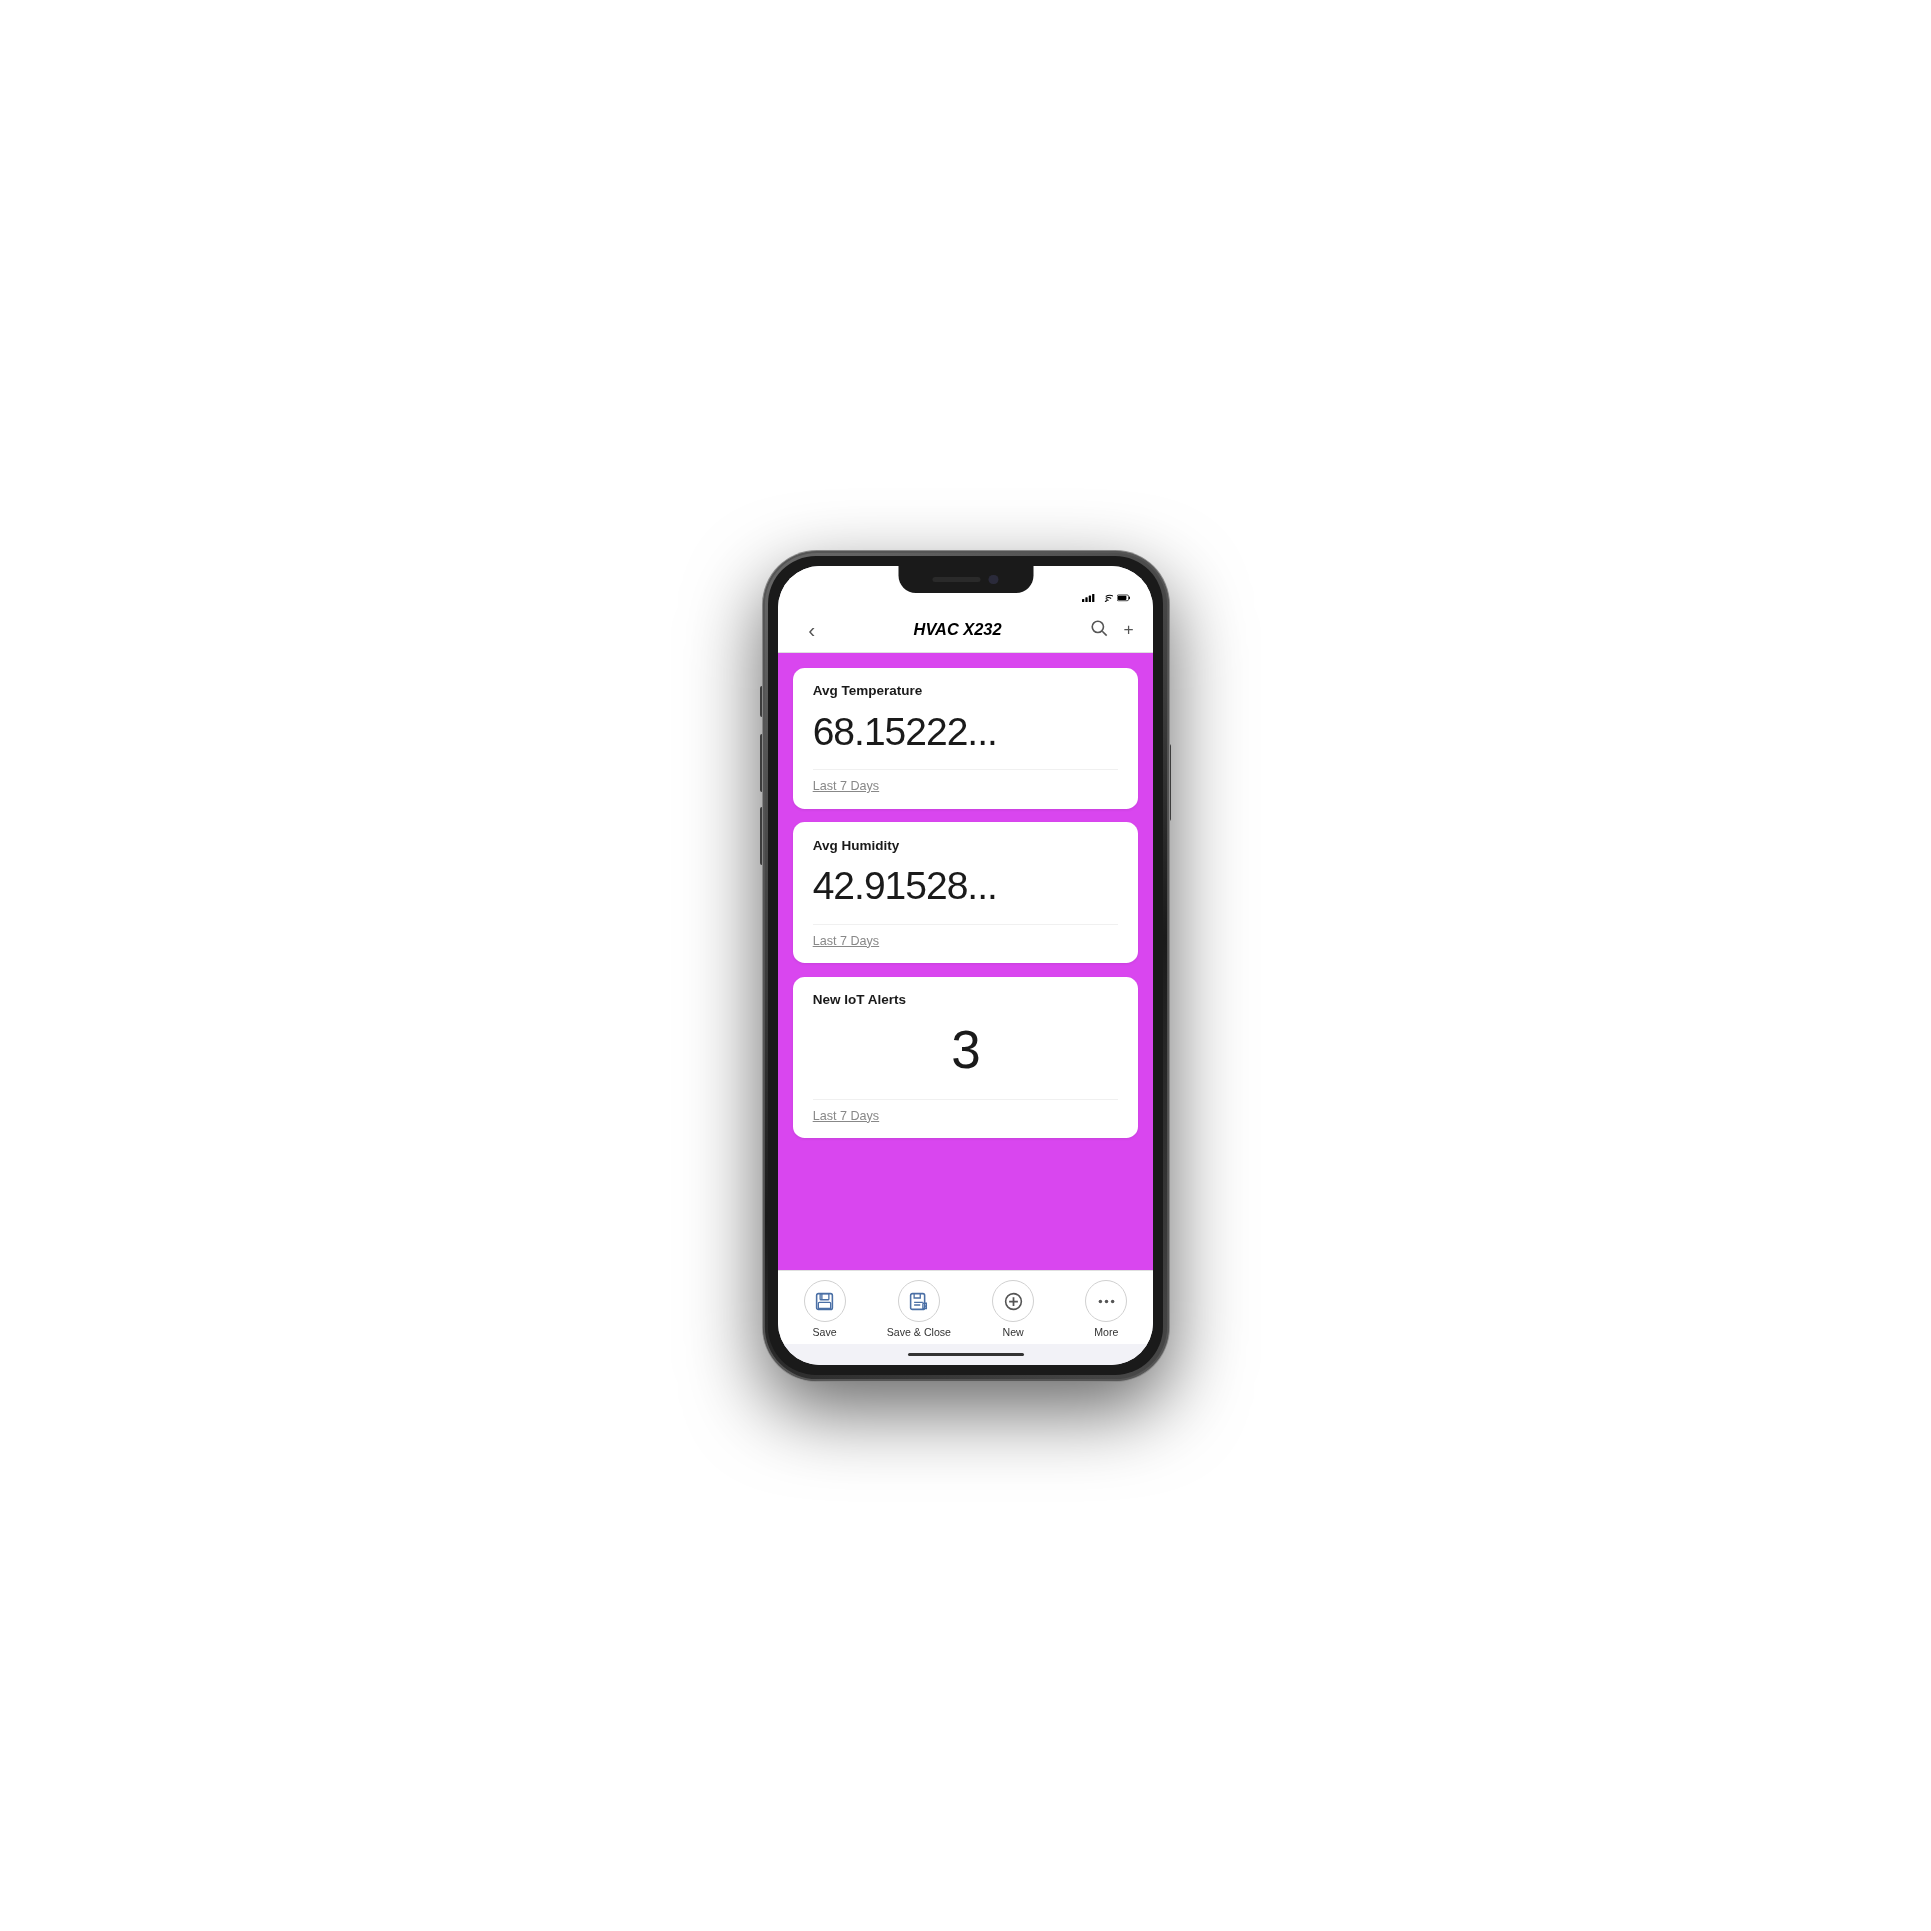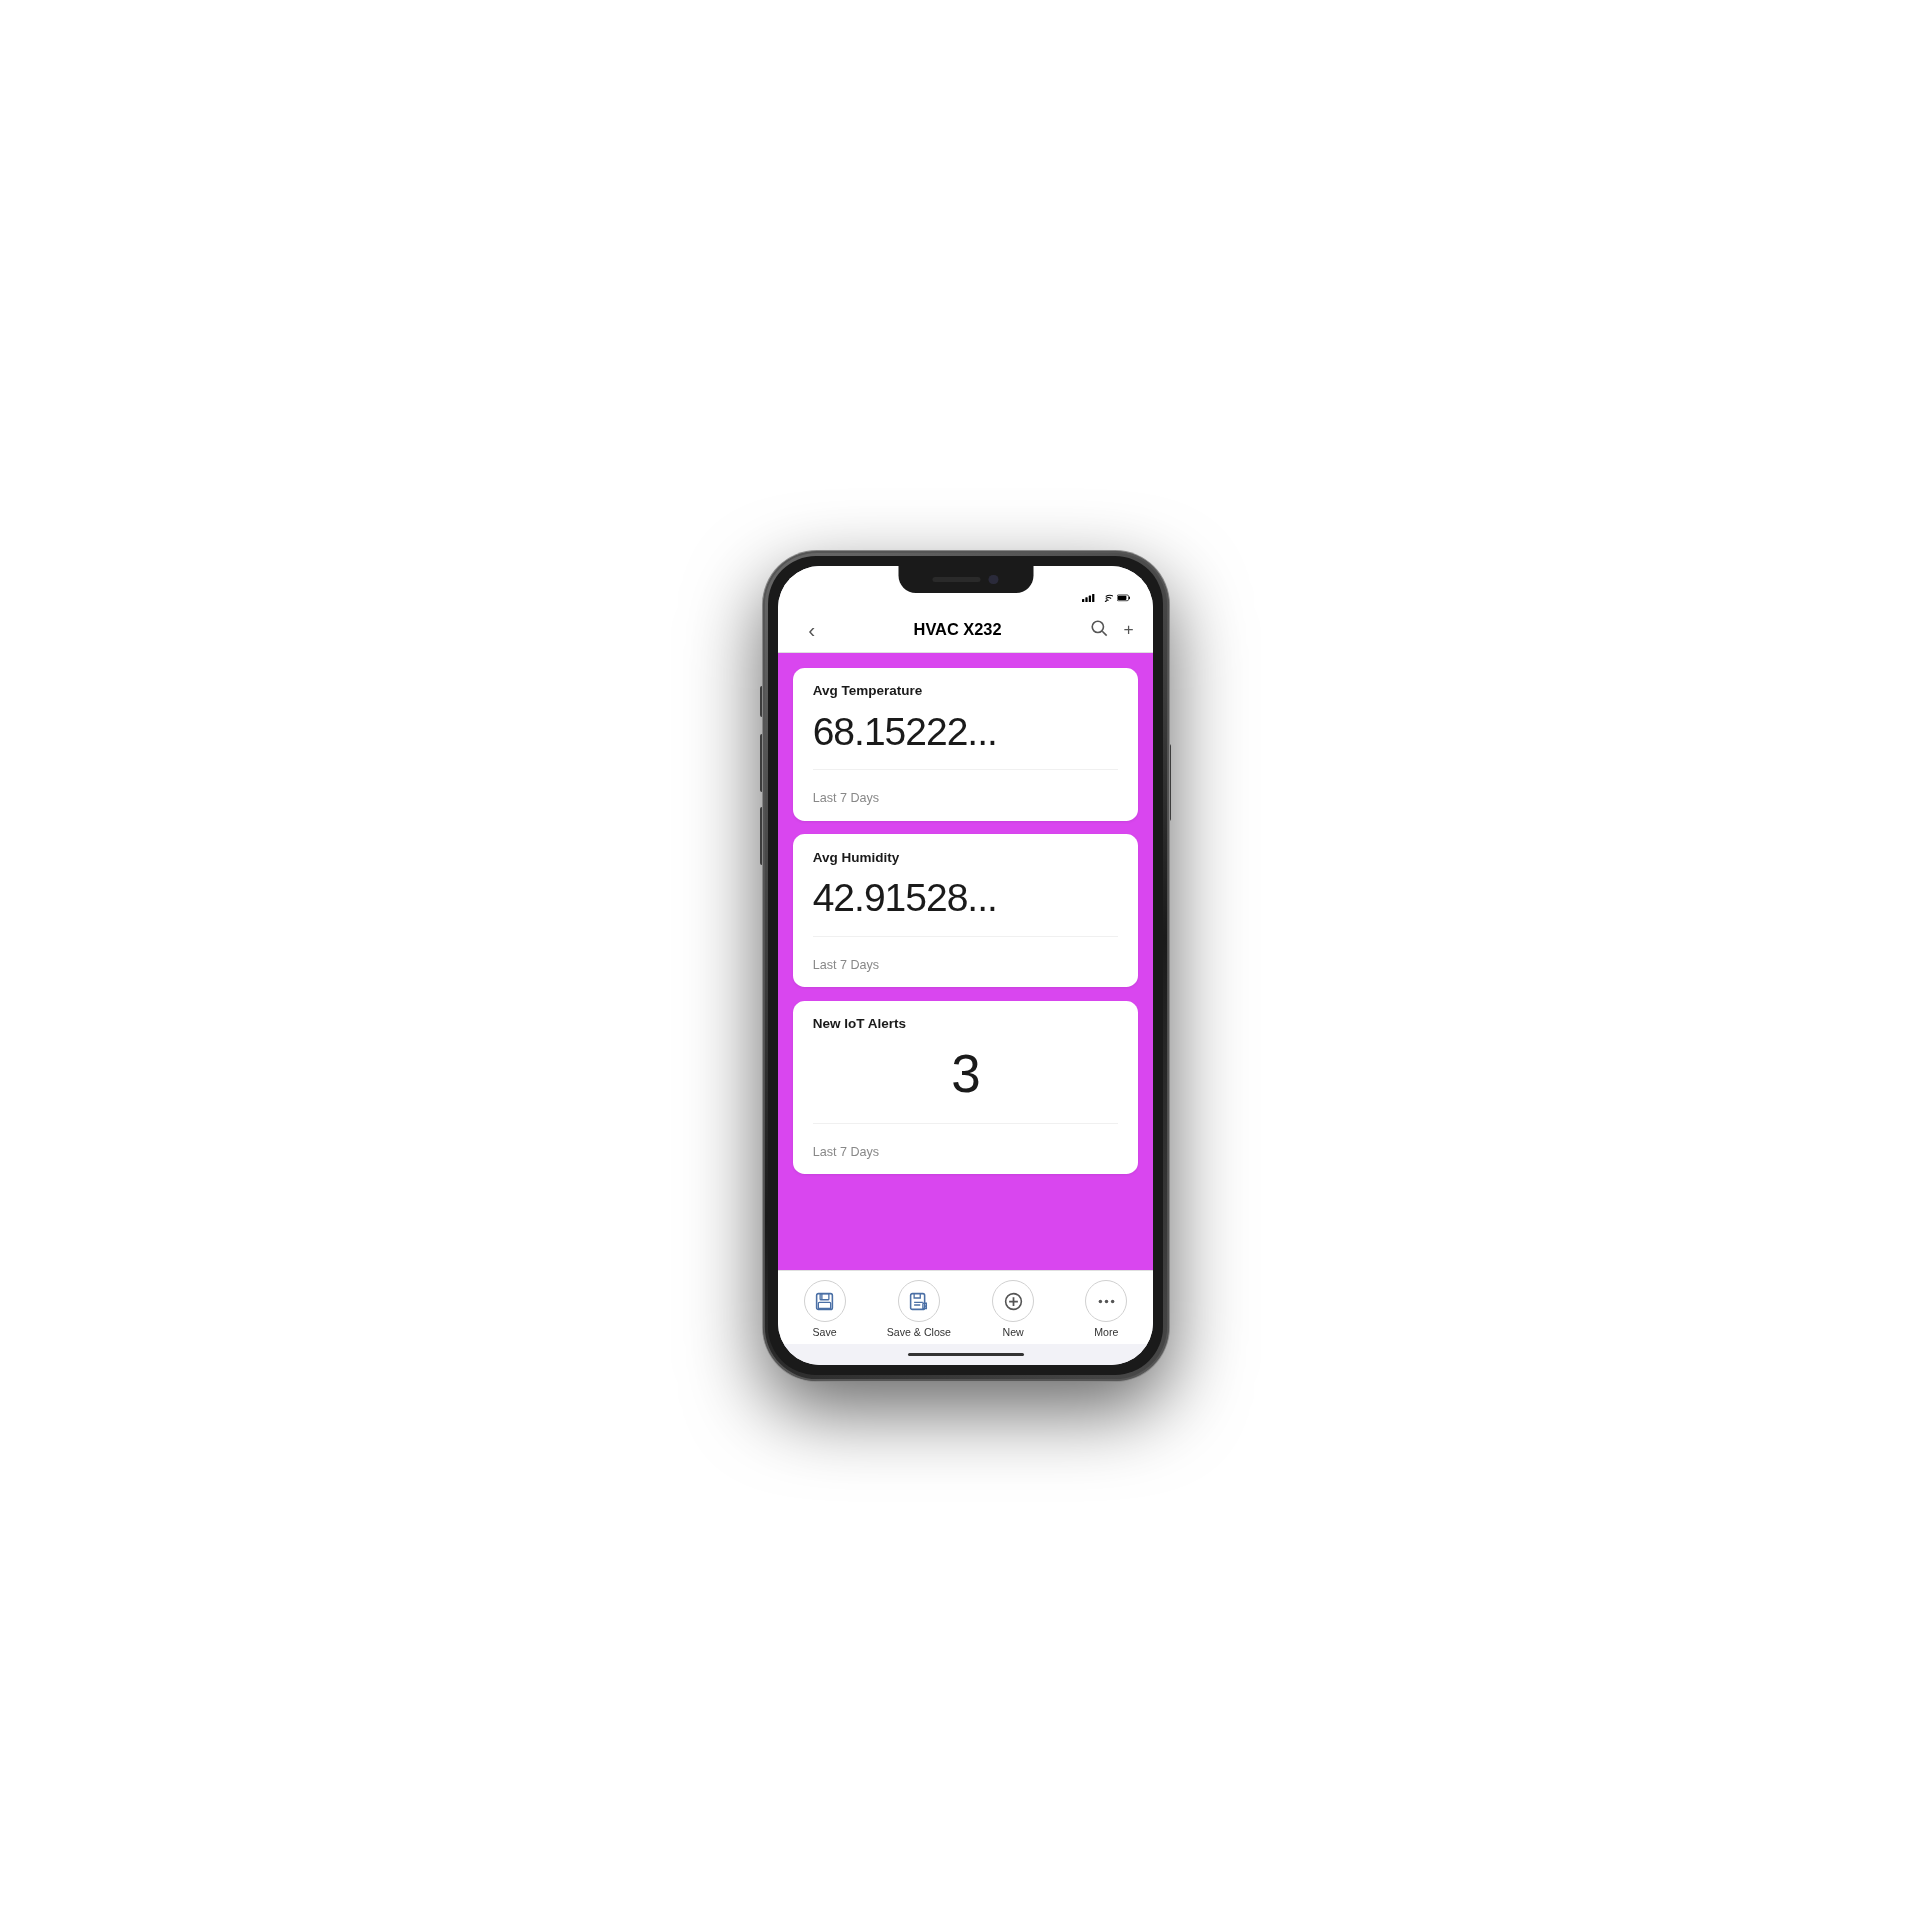--- a/index.html
+++ b/index.html
@@ -130,20 +130,21 @@
       color: #555;
       cursor: pointer;
       width: 29px;
       text-align: center;
     }
 
     .nav-title {
       font-size: 16.4px;
       font-weight: 600;
       color: #000;
+      font-style: italic;
     }
 
     .nav-icons {
       display: flex;
       gap: 15.4px;
       align-items: center;
     }
 
     .nav-icon {
       font-size: 17.4px;
@@ -189,21 +190,22 @@
       font-size: 53px;
       text-align: center;
       display: block;
       margin-bottom: 19.3px;
     }
 
     .metric-period {
       font-size: 12.6px;
       color: #888;
       border-top: 1px solid #f0f0f0;
-      padding-top: 21px;
+      padding-top: 9px;
+      text-decoration: underline;
     }
 
     
     .bottom-toolbar {
       background: #ffffff;
       border-top: 1px solid #e0e0e0;
       display: flex;
       align-items: center;
       justify-content: space-around;
       padding: 9.7px 0 5.8px;

